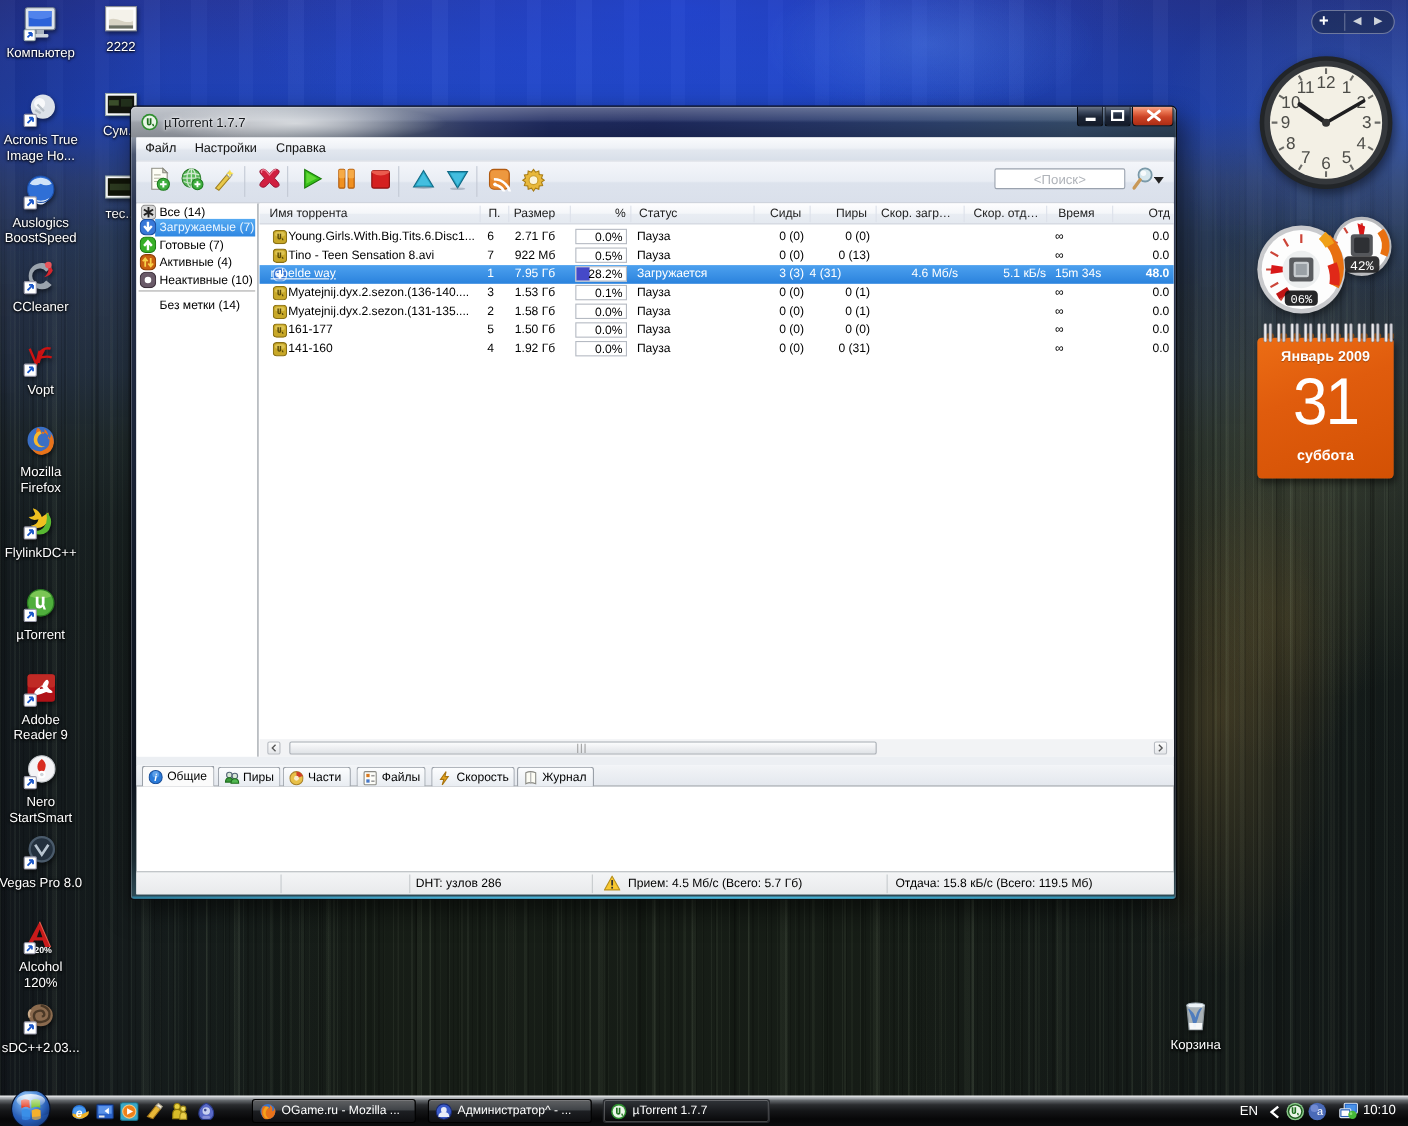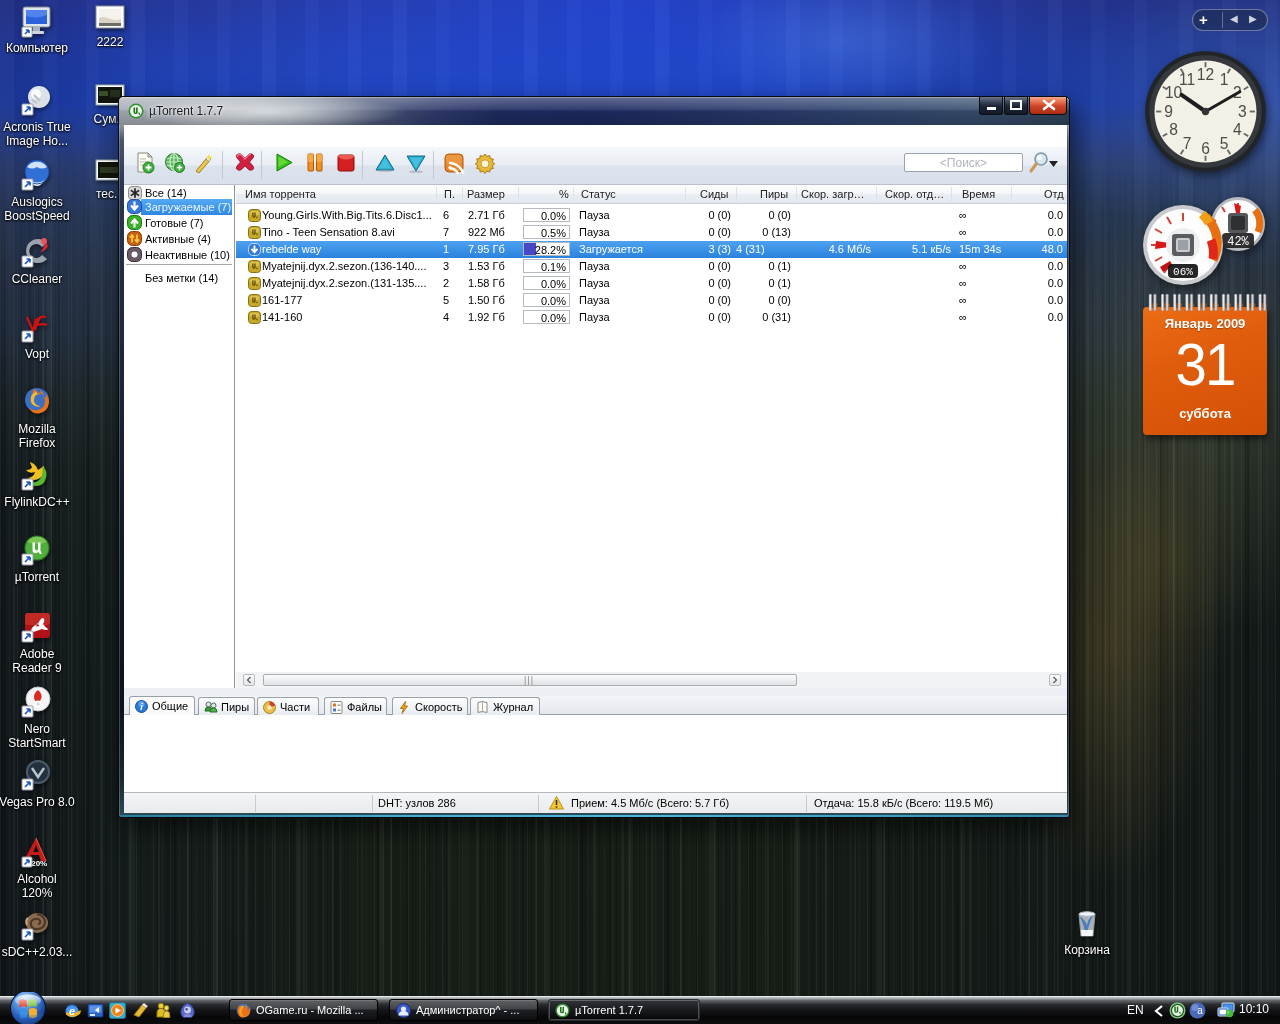--- a/index.html
+++ b/index.html
@@ -389,20 +389,25 @@
           <rect x="6" y="4" width="10" height="8" fill="none" stroke="#fff" stroke-width="2"></rect>
         </svg>
       </div>
     <div class="wbtn" style="left:910px;width:38px;border-radius:0 0 4px 4px;background:linear-gradient(180deg,#f4a88c 0%,#e8714e 28%,#cc4426 55%,#aa2c14 100%);">
         <svg width="38" height="16" style="position:absolute;left:0;top:0;">
           <path d="M14 4 L24 12 M24 4 L14 12" stroke="#fff" stroke-width="2.6" stroke-linecap="round"></path>
         </svg>
       </div>
   </div>
   <div id="client">
+    <div id="menubar">
+      <span style="left:8px;">Файл</span>
+        <span style="left:53px;">Настройки</span>
+        <span style="left:127px;">Справка</span>
+    </div>
     <div id="toolbar">
       <svg width="22" height="22" viewBox="0 0 22 22" style="position:absolute;left:10px;top:5px;">
           <path d="M4 1 h10 l4 4 v15 h-14z" fill="#fdfdf5" stroke="#8a8a80"></path>
           <path d="M14 1 l4 4 h-4z" fill="#d8d8c8" stroke="#8a8a80"></path>
           <g stroke="#b8b8a8" stroke-width="1">
             <line x1="6" y1="7" x2="12" y2="7"></line>
             <line x1="6" y1="10" x2="15" y2="10"></line>
             <line x1="6" y1="13" x2="15" y2="13"></line>
           </g>
           <circle cx="14.5" cy="15.5" r="5.5" fill="#3fae3f" stroke="#1e7e1e"></circle>
@@ -564,34 +569,34 @@
           <span style="left:440px;width:55px;text-align:right;">0 (0)</span>
           <span style="left:500px;width:55px;text-align:right;">0 (13)</span>
           <span style="left:723px;">∞</span>
           <span style="left:772px;width:55px;text-align:right;">0.0</span>
         </div>
 <div class="row rowsel" style="top:56px;">
           <svg class="ricon" style="left:12px;top:2px;" width="13" height="13" viewBox="0 0 13 13">
             <rect x="0.5" y="0.5" width="12" height="12" rx="4.5" fill="#3878d8" stroke="#b8d8f8"></rect>
             <path d="M6.5 2.5 v5.5 M3.5 5.8 l3 3.5 l3 -3.5" stroke="#fff" stroke-width="1.9" fill="none"></path>
           </svg>
-          <span style="left:26px;">rebelde way</span>
+          <span style="left:10px;text-decoration:underline;">rebelde way</span>
           <span style="left:200px;width:20px;text-align:center;">1</span>
           <span style="left:232px;">7.95 Гб</span>
           <div class="pbox" style="left:287px;">
             <i style="width:12px;"></i>
             <span>28.2%</span>
           </div>
           <span style="left:343px;">Загружается</span>
           <span style="left:440px;width:55px;text-align:right;">3 (3)</span>
           <span style="left:500px;width:55px;text-align:left;">4 (31)</span>
           <span style="left:560px;width:75px;text-align:right;">4.6 Мб/s</span>
           <span style="left:640px;width:75px;text-align:right;">5.1 кБ/s</span>
           <span style="left:723px;">15m 34s</span>
-          <span style="left:772px;width:55px;text-align:right;">48.0</span>
+          <span style="left:772px;width:55px;text-align:right;font-weight:bold;">48.0</span>
         </div>
 <div class="row" style="top:73px;">
           <svg class="ricon" style="left:12px;top:2px;" width="13" height="13" viewBox="0 0 13 13">
             <rect x="0.5" y="0.5" width="12" height="12" rx="3" fill="#c8a828" stroke="#8a7014"></rect>
             <rect x="2" y="2" width="9" height="4" rx="2" fill="#e0c858" opacity="0.85"></rect>
             <path d="M4.2 3.5 v3.6 q0 1.6 1.6 1.6 q1.2 0 1.8 -0.9 v-4.3 h-1.3 v3.8 q-0.4 0.5 -0.8 0.3 v-4.1z M8.1 7.8 l0.5 1.5 h1.2 l-0.6 -1.8z" fill="#5a4a08"></path>
           </svg>
           <span style="left:26px;">Myatejnij.dyx.2.sezon.(136-140....</span>
           <span style="left:200px;width:20px;text-align:center;">3</span>
           <span style="left:232px;">1.53 Гб</span>

